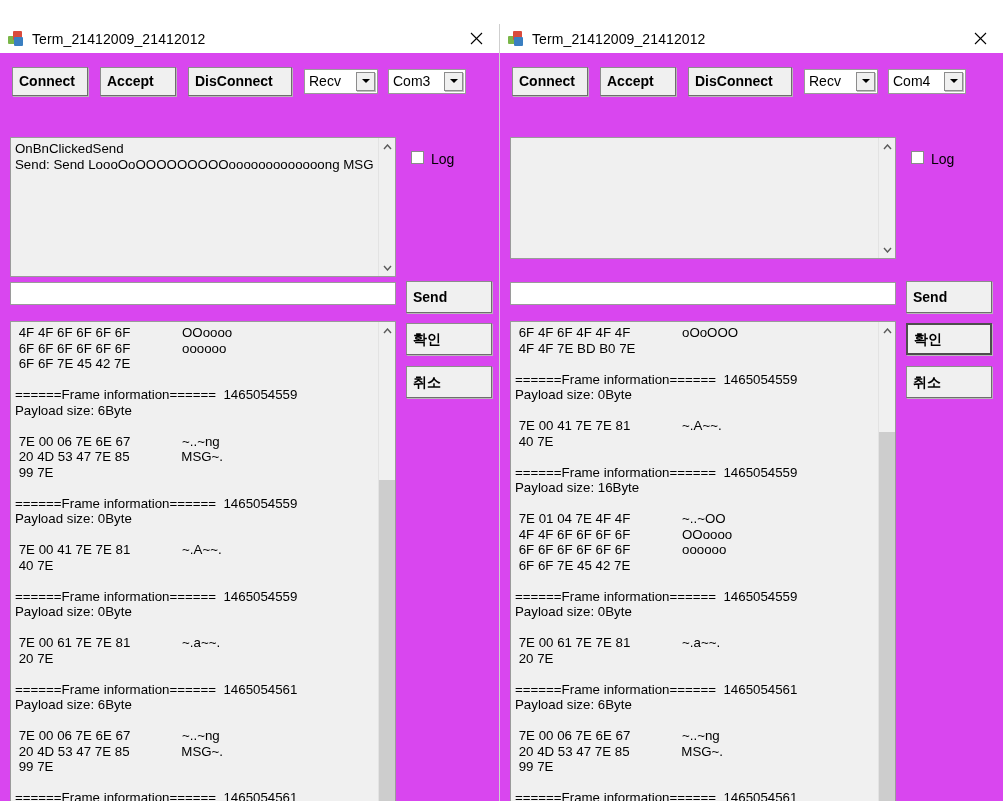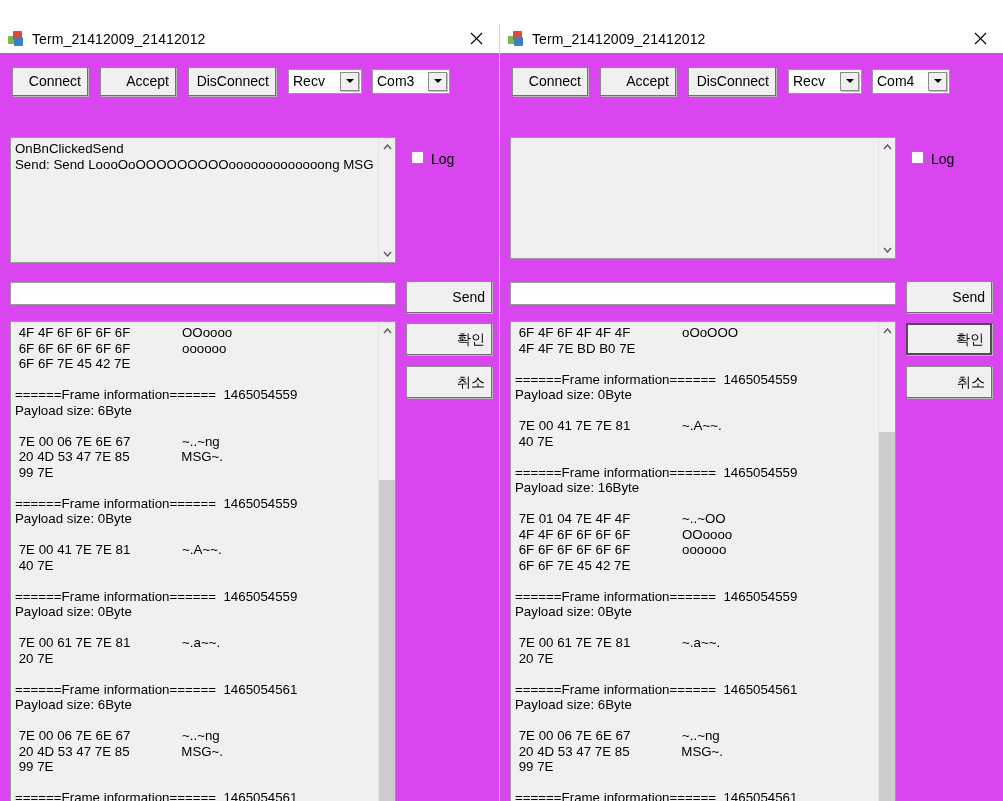--- a/index.html
+++ b/index.html
@@ -81,28 +81,29 @@
     background: #f0f0f0;
     border: 1px solid #8c8c8c;
     border-right-color: #6e6e6e;
     border-bottom-color: #6e6e6e;
     box-shadow: 1px 1px 0 #b8b8b8;
     font-family: "Liberation Sans", sans-serif;
     font-size: 14px;
     color: #000;
     height: 29px;
     line-height: 27px;
-    text-align: right;
+    text-align: left;
     box-sizing: border-box;
     cursor: default;
     padding: 0 6px;
     white-space: nowrap;
+    font-weight: bold;
   }
   .btn.tb { width: 76px; margin-right: 12px; }
-  .btn.tb.wide { width: 88px; }
+  .btn.tb.wide { width: 104px; }
 
   .combo {
     position: relative;
     height: 25px;
     background: #ffffff;
     border: 1px solid #9a9a9a;
     box-sizing: border-box;
     display: flex;
     align-items: center;
     margin-right: 10px;
@@ -259,21 +260,21 @@
       <div class="combo port">
         <span class="cval">Com3</span>
         <span class="cbtn">
             <span class="arrow-dn"></span>
           </span>
       </div>
     </div>
 
     <div class="body-area">
 
-      <div class="sunken" style="left:10px; top:36px; width:386px; height:126px;">
+      <div class="sunken" style="left:10px; top:36px; width:386px; height:140px;">
         <div class="textwrap">OnBnClickedSend
 Send: Send LoooOoOOOOOOOOOooooooooooooong MSG</div>
         <div class="vsb">
           <span class="sb-arrow up">
               <svg width="9" height="6" viewBox="0 0 9 6">
                 <polyline points="1,5 4.5,1 8,5" fill="none" stroke="#5a5a5a" stroke-width="1.4"></polyline>
               </svg>
             </span>
           <span class="sb-arrow dn">
               <svg width="9" height="6" viewBox="0 0 9 6">

